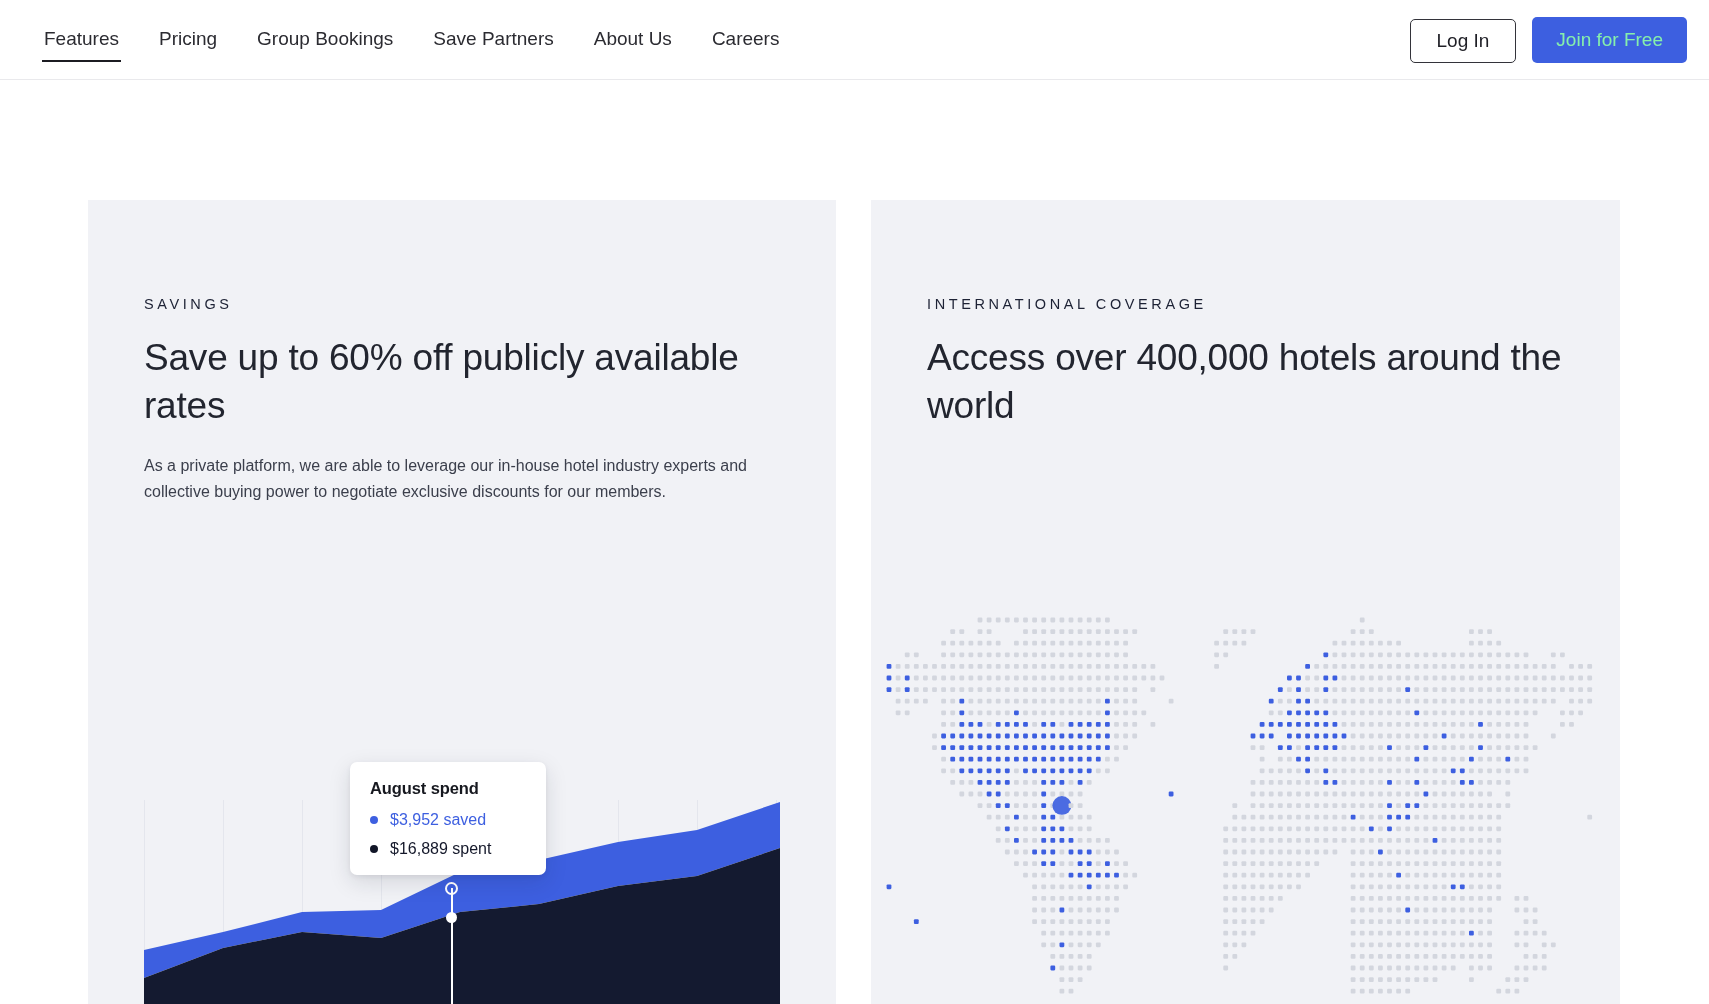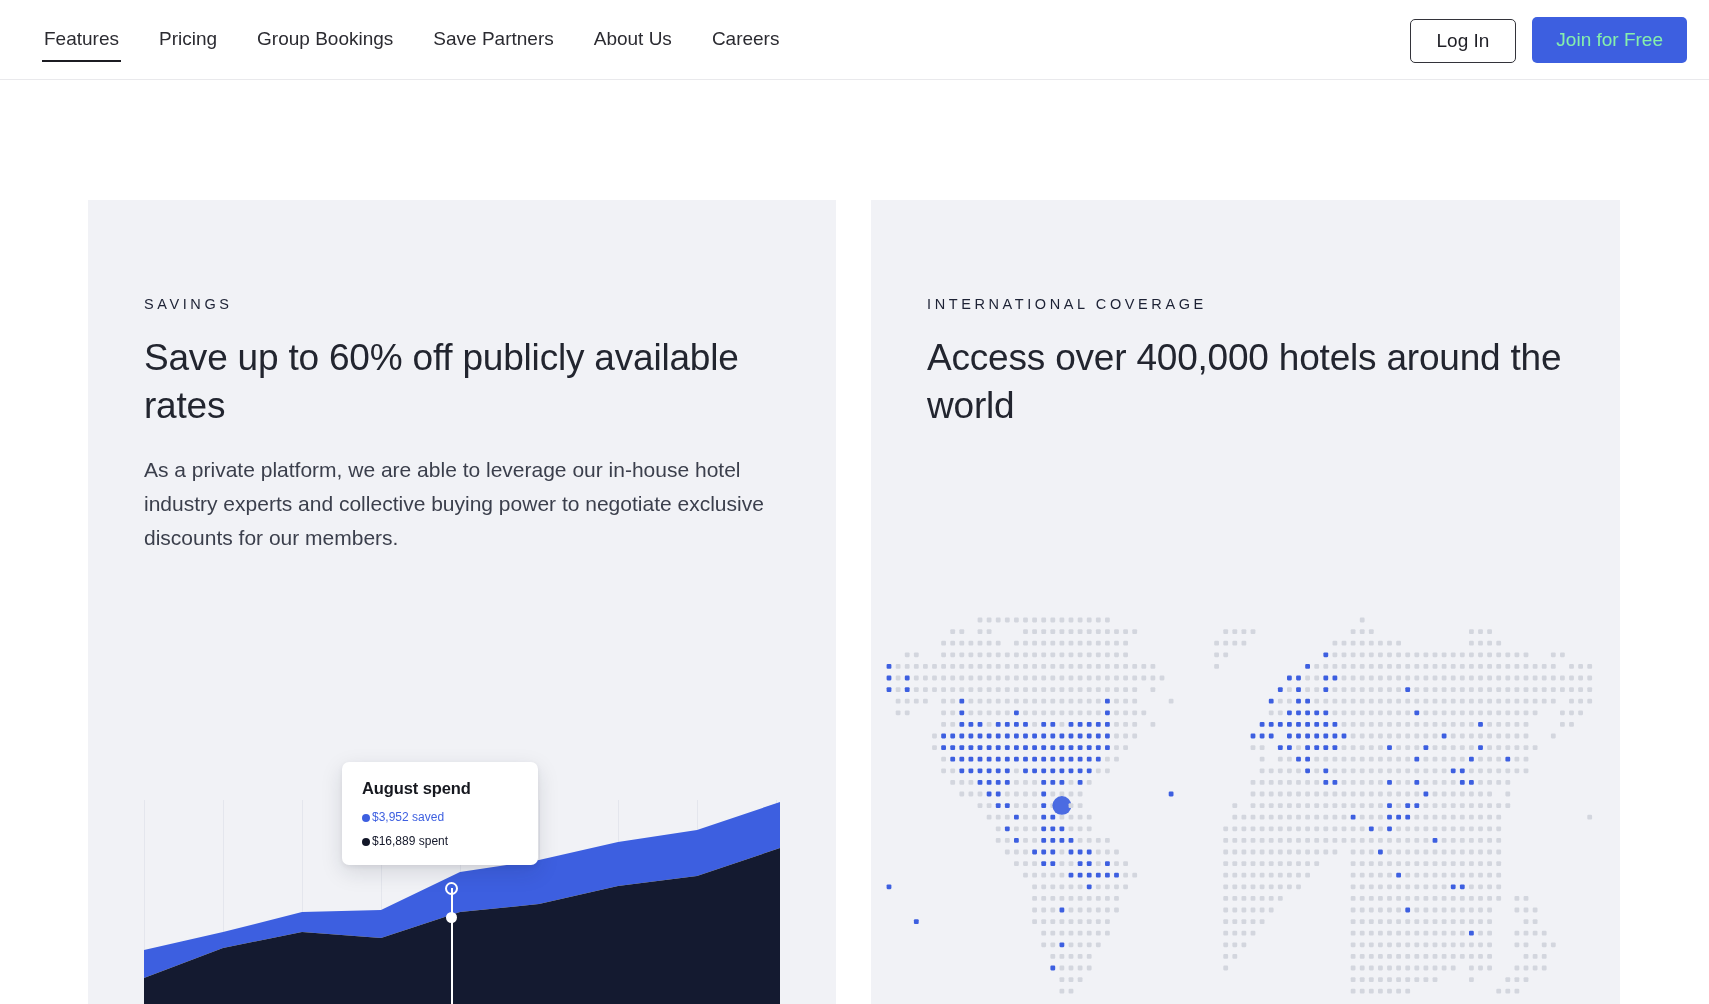--- a/index.html
+++ b/index.html
@@ -177,21 +177,21 @@
     font-size: 37px;
     font-weight: 400;
     line-height: 1.31;
     color: #22252f;
     letter-spacing: -0.2px;
     margin-bottom: 22px;
     max-width: 640px;
   }
 
   .card-desc {
-    font-size: 21px;
+    font-size: 16px;
     font-weight: 400;
     line-height: 1.62;
     color: #3b3f4c;
     max-width: 640px;
   }
 
   
   .chart-zone {
     position: absolute;
     left: 56px;
@@ -203,41 +203,41 @@
     position: absolute;
     left: 0; top: 0;
     width: 636px;
     height: 230px;
   }
   .chart-plot svg { display: block; }
 
   
   .chart-tooltip {
     position: absolute;
-    left: 198px;
+    left: 206px;
     top: -38px;
     width: 196px;
     background: #ffffff;
     border-radius: 7px;
     box-shadow: 0 7px 22px rgba(24,28,48,0.13), 0 2px 5px rgba(24,28,48,0.07);
     padding: 17px 20px 16px 20px;
     z-index: 6;
   }
   .tooltip-title {
     font-size: 16.5px;
     font-weight: 700;
     color: #16181f;
     margin-bottom: 12px;
     letter-spacing: -0.1px;
   }
   .tooltip-row {
     display: flex;
     align-items: center;
-    gap: 2px;
-    font-size: 12px;
+    gap: 12px;
+    font-size: 16px;
     margin-bottom: 9px;
     line-height: 1.25;
   }
   .tooltip-row:last-child { margin-bottom: 0; }
   .tdot { width: 8px; height: 8px; border-radius: 50%; flex: 0 0 auto; }
   .tdot-saved { background: #3d5fe0; }
   .tdot-spent { background: #121628; }
   .tlabel-saved { color: #3d5fe0; }
   .tlabel-spent { color: #14182a; }
 

